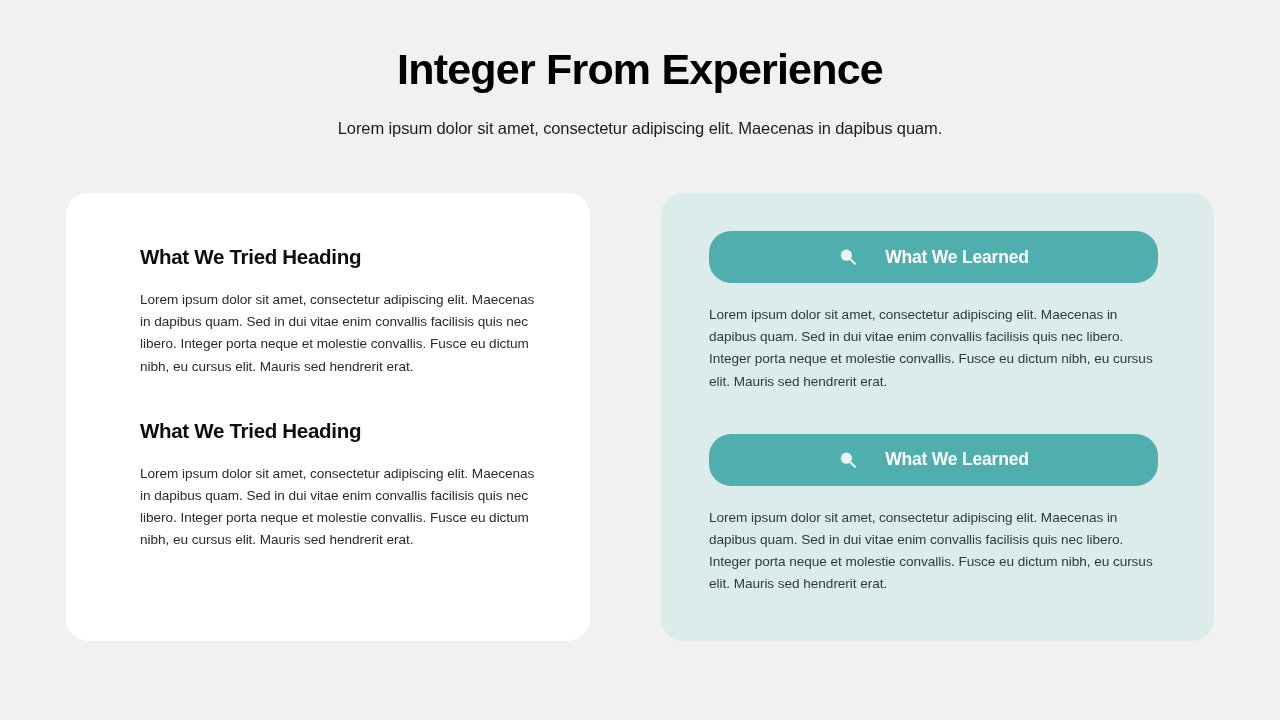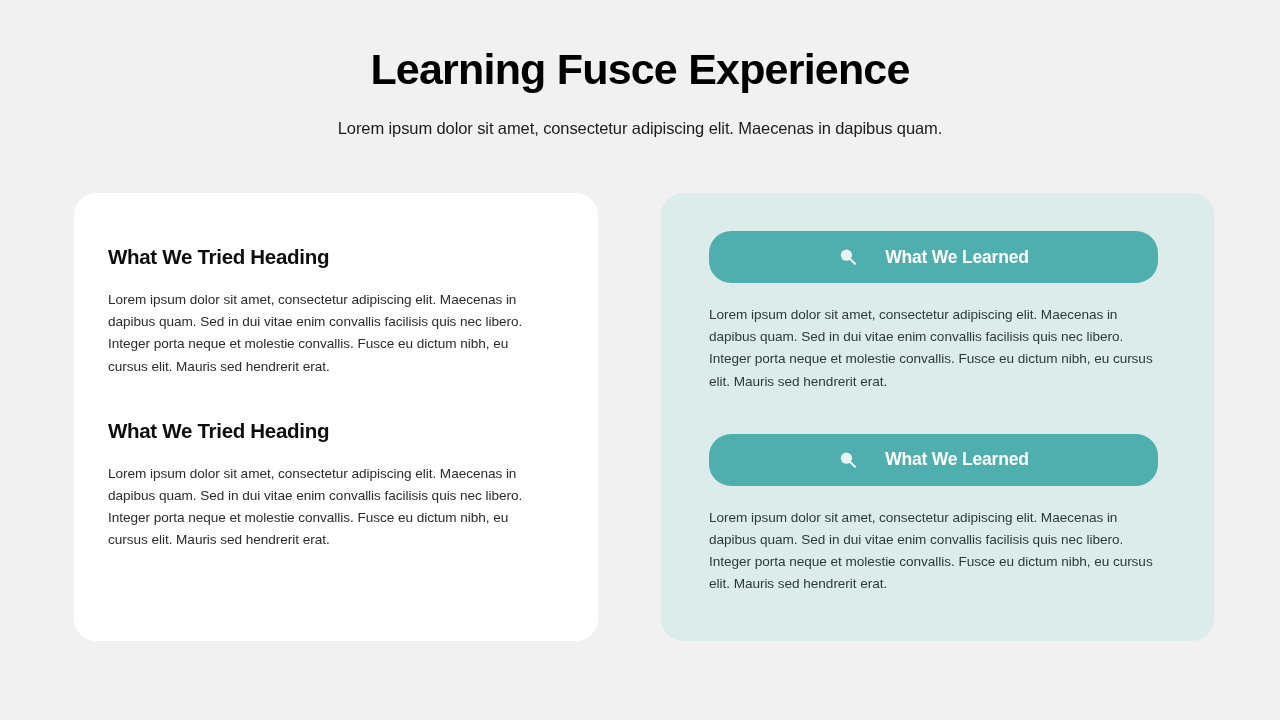--- a/index.html
+++ b/index.html
@@ -57,22 +57,21 @@
   }
 
   .card {
     box-sizing: border-box;
     border-radius: 22px;
     height: 448px;
   }
   .card-left {
     width: 524px;
     background: #ffffff;
-    padding: 52px 48px 0 34px;
-    margin-left: 8px;
+    padding: 52px 48px 0 74px;
   }
   .card-right {
     width: 553px;
     background: #dbecea;
     padding: 38px 47px 0 48px;
   }
 
   
   .tried-block + .tried-block {
     margin-top: 41px;
@@ -133,21 +132,21 @@
     padding-top: 21px;
     max-width: 452px;
   }
 </style>
 </head>
 <body>
 
 <div class="slide">
 
   <div class="slide-header">
-    <h1 class="slide-title">Learning Fusce Experience</h1>
+    <h1 class="slide-title">Integer From Experience</h1>
     <p class="slide-subtitle">Lorem ipsum dolor sit amet, consectetur adipiscing elit. Maecenas in dapibus quam.</p>
   </div>
 
   <div class="card-row">
 
     <div class="card card-left">
 
       <div class="tried-block">
         <h2 class="tried-heading">What We Tried Heading</h2>
         <p class="body-text">Lorem ipsum dolor sit amet, consectetur adipiscing elit. Maecenas in dapibus quam. Sed in dui vitae enim convallis facilisis quis nec libero. Integer porta neque et molestie convallis. Fusce eu dictum nibh, eu cursus elit. Mauris sed hendrerit erat.</p>

